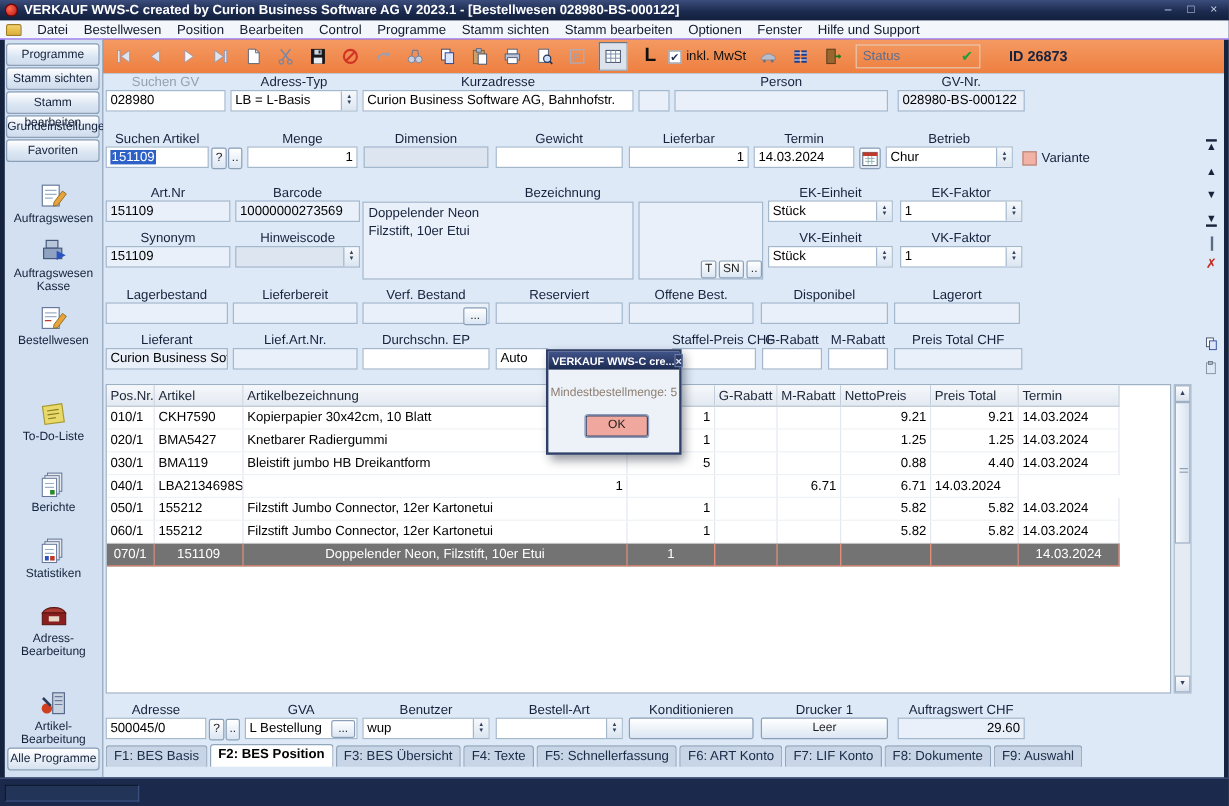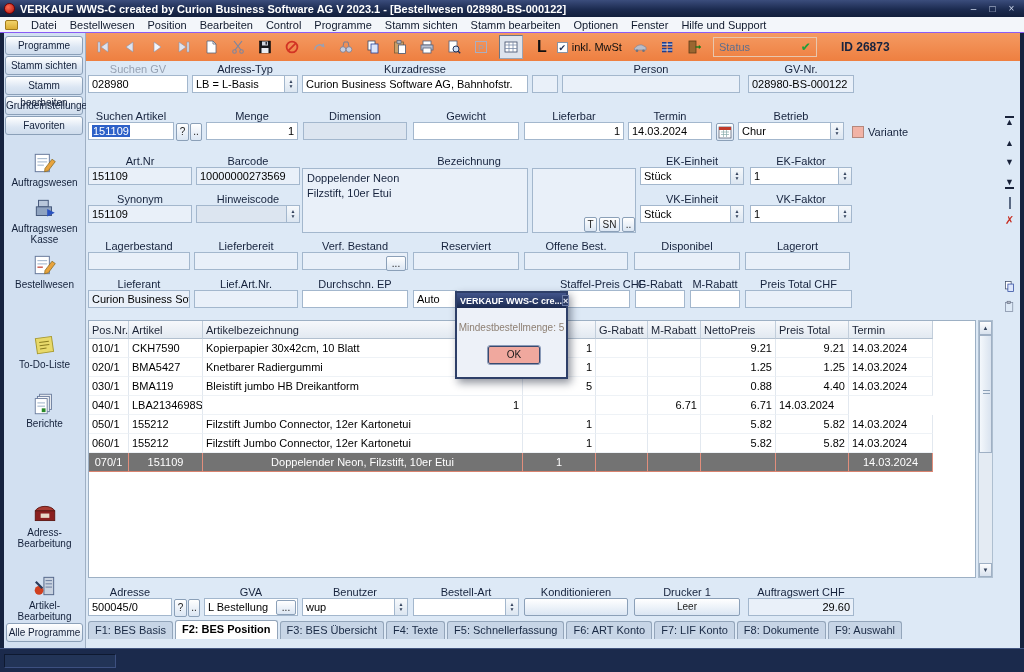--- a/index.html
+++ b/index.html
@@ -343,20 +343,31 @@
   <div class="sitem" style="top:358px">
     <svg viewBox="0 0 24 24">
         <rect x="7" y="3" width="11" height="14" fill="#e6e9ee" stroke="#66789a" stroke-width="0.8"></rect>
         <rect x="5" y="5" width="11" height="14" fill="#f3f5f8" stroke="#66789a" stroke-width="0.8"></rect>
         <rect x="3" y="7" width="11" height="14" fill="#fff" stroke="#66789a" stroke-width="0.8"></rect>
         <path d="M5 11h7M5 14h7" stroke="#9ab0c8" stroke-width="0.9"></path>
         <rect x="9" y="16" width="3.5" height="3.5" fill="#2a8a2a"></rect>
       </svg>
     <span>Berichte</span>
   </div>
+  <div class="sitem" style="top:413px">
+    <svg viewBox="0 0 24 24">
+        <rect x="7" y="3" width="11" height="14" fill="#e6e9ee" stroke="#66789a" stroke-width="0.8"></rect>
+        <rect x="5" y="5" width="11" height="14" fill="#f3f5f8" stroke="#66789a" stroke-width="0.8"></rect>
+        <rect x="3" y="7" width="11" height="14" fill="#fff" stroke="#66789a" stroke-width="0.8"></rect>
+        <path d="M5 11h7M5 14h7" stroke="#9ab0c8" stroke-width="0.9"></path>
+        <rect x="9" y="16" width="3.5" height="3.5" fill="#c03a2a"></rect>
+        <rect x="5" y="16" width="3" height="3.5" fill="#2a52c0"></rect>
+      </svg>
+    <span>Statistiken</span>
+  </div>
   <div class="sitem" style="top:467px">
     <svg viewBox="0 0 24 24">
         <path d="M3 10c3-5.5 15-5.5 18 0z" fill="#a83a32" stroke="#5a1410" stroke-width="0.8"></path>
         <rect x="3" y="10" width="18" height="9" fill="#8a1f1f" stroke="#5a1410" stroke-width="0.8"></rect>
         <rect x="8" y="12.5" width="8" height="4" fill="#e8d8c8"></rect>
       </svg>
     <span>Adress-Bearbeitung</span>
   </div>
   <div class="sitem" style="top:540px">
     <svg viewBox="0 0 24 24">

